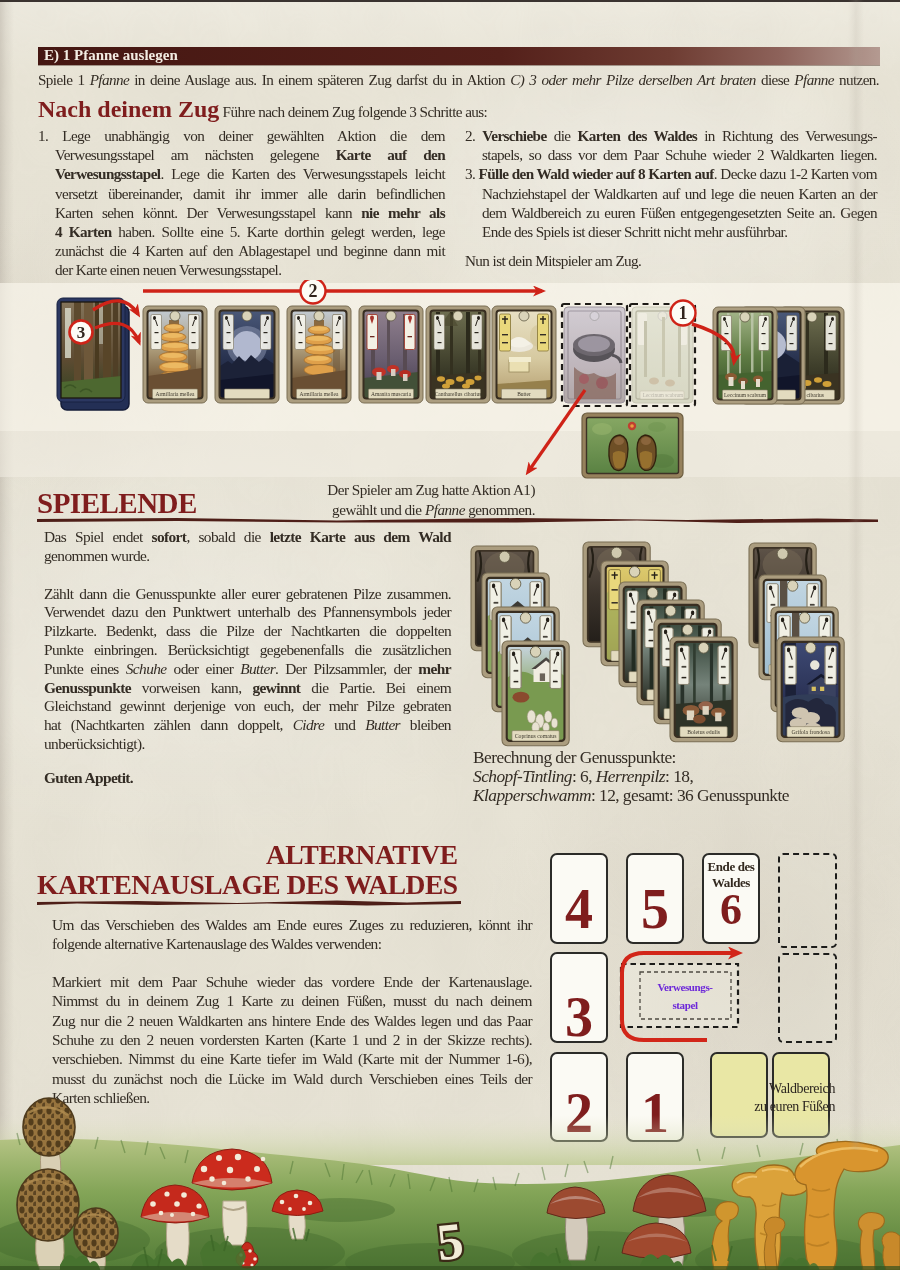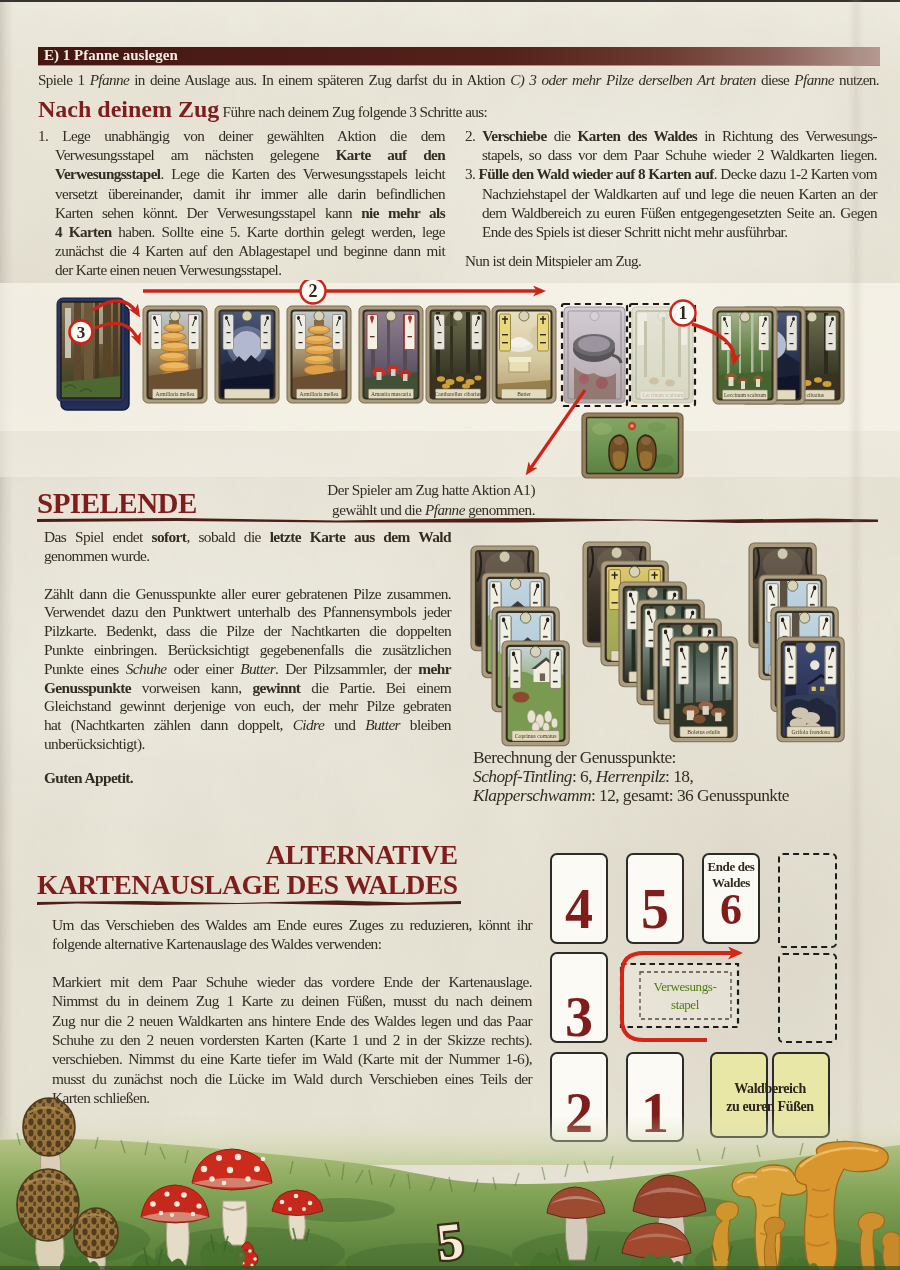--- a/index.html
+++ b/index.html
@@ -687,40 +687,40 @@
 
 <div class="abs" style="left:550px;top:952px;width:54px;height:87px;background:#fbfaf4;border:2px solid #2b2b28;border-radius:7px;"></div>
 <div class="abs maroon" style="left:550px;top:985px;width:58px;font-size:56px;font-weight:bold;text-align:center;">3</div>
 
 <div class="abs" style="left:778px;top:953px;width:55px;height:86px;border:2px dashed #1c1c1a;border-radius:5px;background:rgba(228,224,212,.3);"></div>
 
 <svg class="abs" style="left:615px;top:960px;" width="130" height="72" viewBox="0 0 130 72">
 <rect x="6" y="4" width="117" height="63" fill="rgba(238,235,224,.5)" stroke="#1c1c1a" stroke-width="2.2" stroke-dasharray="5.5 4"></rect>
 <rect x="25" y="12" width="91" height="47" fill="none" stroke="#4e4a42" stroke-width="1.3" stroke-dasharray="4 3"></rect>
 </svg>
-<div class="abs" style="left:630px;top:978px;width:110px;font-size:13px;font-weight:normal;line-height:18px;text-align:center;color:#4d7c0f;letter-spacing:-0.4px;">Verwesungs-<br>stapel</div>
+<div class="abs" style="left:630px;top:978px;width:110px;font-size:11px;font-weight:bold;line-height:18px;text-align:center;color:#6d28d9;letter-spacing:-0.4px;">Verwesungs-<br>stapel</div>
 
 <svg class="abs" style="left:600px;top:935px;" width="170" height="115" viewBox="0 0 170 115">
 <defs>
         <marker id="mh2" markerUnits="userSpaceOnUse" markerWidth="15" markerHeight="13" refX="10" refY="6.5" orient="auto">
           <path d="M0,0 L15,6.5 L0,13 L4,6.5 Z" fill="#d22619"></path>
         </marker>
       </defs>
 <path d="M107,105 L44,105 Q22,105 22,85 L22,38 Q22,18 44,18 L138,18" fill="none" stroke="#d22619" stroke-width="4" marker-end="url(#mh2)"></path>
 </svg>
 
 <div class="abs" style="left:550px;top:1052px;width:54px;height:86px;background:#fbfaf4;border:2px solid #2b2b28;border-radius:7px;"></div>
 <div class="abs maroon" style="left:550px;top:1081px;width:58px;font-size:56px;font-weight:bold;text-align:center;">2</div>
 
 <div class="abs" style="left:626px;top:1052px;width:54px;height:86px;background:#fbfaf4;border:2px solid #2b2b28;border-radius:7px;"></div>
 <div class="abs maroon" style="left:626px;top:1081px;width:58px;font-size:56px;font-weight:bold;text-align:center;">1</div>
 
 <div class="abs" style="left:710px;top:1052px;width:54px;height:82px;background:#e9e7a5;border:2px solid #2b2b28;border-radius:7px;"></div>
 <div class="abs" style="left:772px;top:1052px;width:54px;height:82px;background:#e9e7a5;border:2px solid #2b2b28;border-radius:7px;"></div>
-<div class="abs" style="left:705px;top:1080px;width:130px;font-size:14px;font-weight:bold;line-height:18px;text-align:center;color:#2c2620;letter-spacing:-0.4px;">Waldbereich<br>zu euren Füßen</div>
+<div class="abs" style="left:705px;top:1080px;width:130px;font-size:14px;font-weight:normal;line-height:18px;text-align:right;color:#2c2620;letter-spacing:-0.4px;">Waldbereich<br>zu euren Füßen</div>
 
 <svg class="abs" style="left:0;top:1085px;" width="900" height="185" viewBox="0 0 900 185">
 <defs>
 <linearGradient id="gGrass" x1="0" y1="0" x2="0" y2="1">
           <stop offset="0" stop-color="#b4c383"></stop>
           <stop offset=".4" stop-color="#84a558"></stop>
           <stop offset="1" stop-color="#527b36"></stop>
         </linearGradient>
 <linearGradient id="gFade" x1="0" y1="0" x2="0" y2="1">
           <stop offset="0" stop-color="#e2e4c6" stop-opacity="0"></stop>

